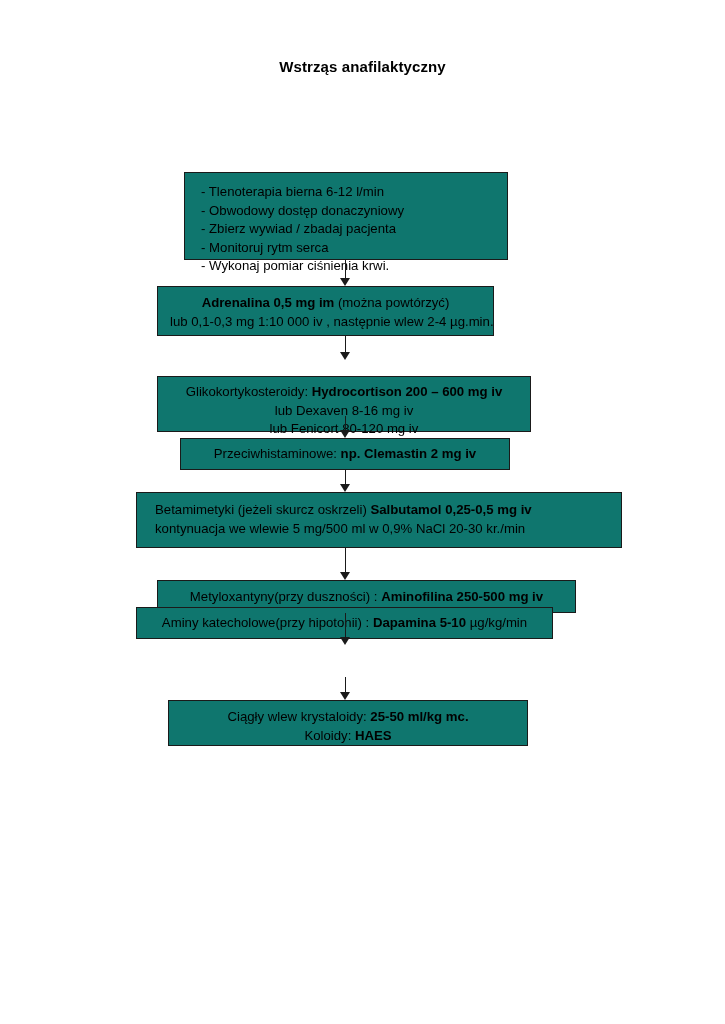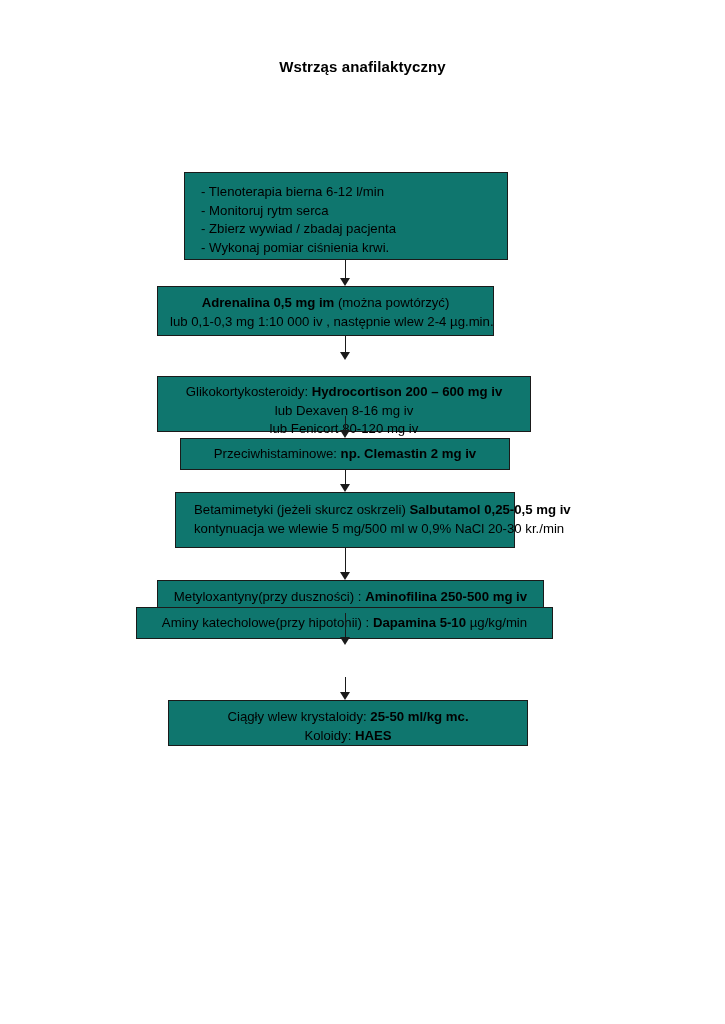--- a/index.html
+++ b/index.html
@@ -90,22 +90,23 @@
 <body>
 
 <div id="page">
 
   <div class="page-title">Wstrząs anafilaktyczny</div>
 
   <div id="flow-layer">
       <div class="flow-node align-left" style="left: 184px; top: 172px; width: 324px; height: 88px;">
         <div class="node-inner" style="padding-top: 10px; padding-left: 16px; padding-right: 16px;">
           <span class="node-line"><span>- Tlenoterapia bierna 6-12 l/min</span></span>
+          <span class="node-line"><span>- Obwodowy dostęp donaczyniowy</span></span>
+          <span class="node-line"><span>- Zbierz wywiad / zbadaj pacjenta</span></span>
           <span class="node-line"><span>- Monitoruj rytm serca</span></span>
-          <span class="node-line"><span>- Zbierz wywiad / zbadaj pacjenta</span></span>
           <span class="node-line"><span>- Wykonaj pomiar ciśnienia krwi.</span></span>
         </div>
       </div>
       <div class="flow-node align-center" style="left: 157px; top: 286px; width: 337px; height: 50px;">
         <div class="node-inner" style="padding-top: 7px; padding-left: 12px; padding-right: 12px;">
           <span class="node-line"><span class="b">Adrenalina 0,5 mg im</span><span> (można powtórzyć)</span></span>
           <span class="node-line"><span>lub 0,1-0,3 mg 1:10 000 iv , następnie wlew 2-4 µg.min.</span></span>
         </div>
       </div>
       <div class="flow-node align-center" style="left: 157px; top: 376px; width: 374px; height: 56px;">
@@ -113,27 +114,27 @@
           <span class="node-line"><span>Glikokortykosteroidy: </span><span class="b">Hydrocortison 200 – 600 mg iv</span></span>
           <span class="node-line"><span>lub Dexaven 8-16 mg iv</span></span>
           <span class="node-line"><span>lub Fenicort 80-120 mg iv</span></span>
         </div>
       </div>
       <div class="flow-node align-center" style="left: 180px; top: 438px; width: 330px; height: 32px;">
         <div class="node-inner" style="padding-top: 6px; padding-left: 12px; padding-right: 12px;">
           <span class="node-line"><span>Przeciwhistaminowe: </span><span class="b">np. Clemastin 2 mg iv</span></span>
         </div>
       </div>
-      <div class="flow-node align-left" style="left: 136px; top: 492px; width: 340px; height: 56px; margin-left: 39px;">
+      <div class="flow-node align-left" style="left: 136px; top: 492px; width: 486px; height: 56px;">
         <div class="node-inner" style="padding-top: 8px; padding-left: 18px; padding-right: 18px;">
           <span class="node-line"><span>Betamimetyki (jeżeli skurcz oskrzeli) </span><span class="b">Salbutamol 0,25-0,5 mg iv</span></span>
           <span class="node-line"><span>kontynuacja we wlewie 5 mg/500 ml w 0,9% NaCl 20-30 kr./min</span></span>
         </div>
       </div>
-      <div class="flow-node align-center" style="left: 157px; top: 580px; width: 387px; height: 33px;">
+      <div class="flow-node align-center" style="left: 157px; top: 580px; width: 419px; height: 33px;">
         <div class="node-inner" style="padding-top: 7px; padding-left: 12px; padding-right: 12px;">
           <span class="node-line"><span>Metyloxantyny(przy duszności) : </span><span class="b">Aminofilina 250-500 mg iv</span></span>
         </div>
       </div>
       <div class="flow-node align-center" style="left: 136px; top: 607px; width: 417px; height: 32px;">
         <div class="node-inner" style="padding-top: 6px; padding-left: 12px; padding-right: 12px;">
           <span class="node-line"><span>Aminy katecholowe(przy hipotonii) : </span><span class="b">Dapamina 5-10</span><span> µg/kg/min</span></span>
         </div>
       </div>
       <div class="flow-node align-center" style="left: 168px; top: 700px; width: 360px; height: 46px;">

